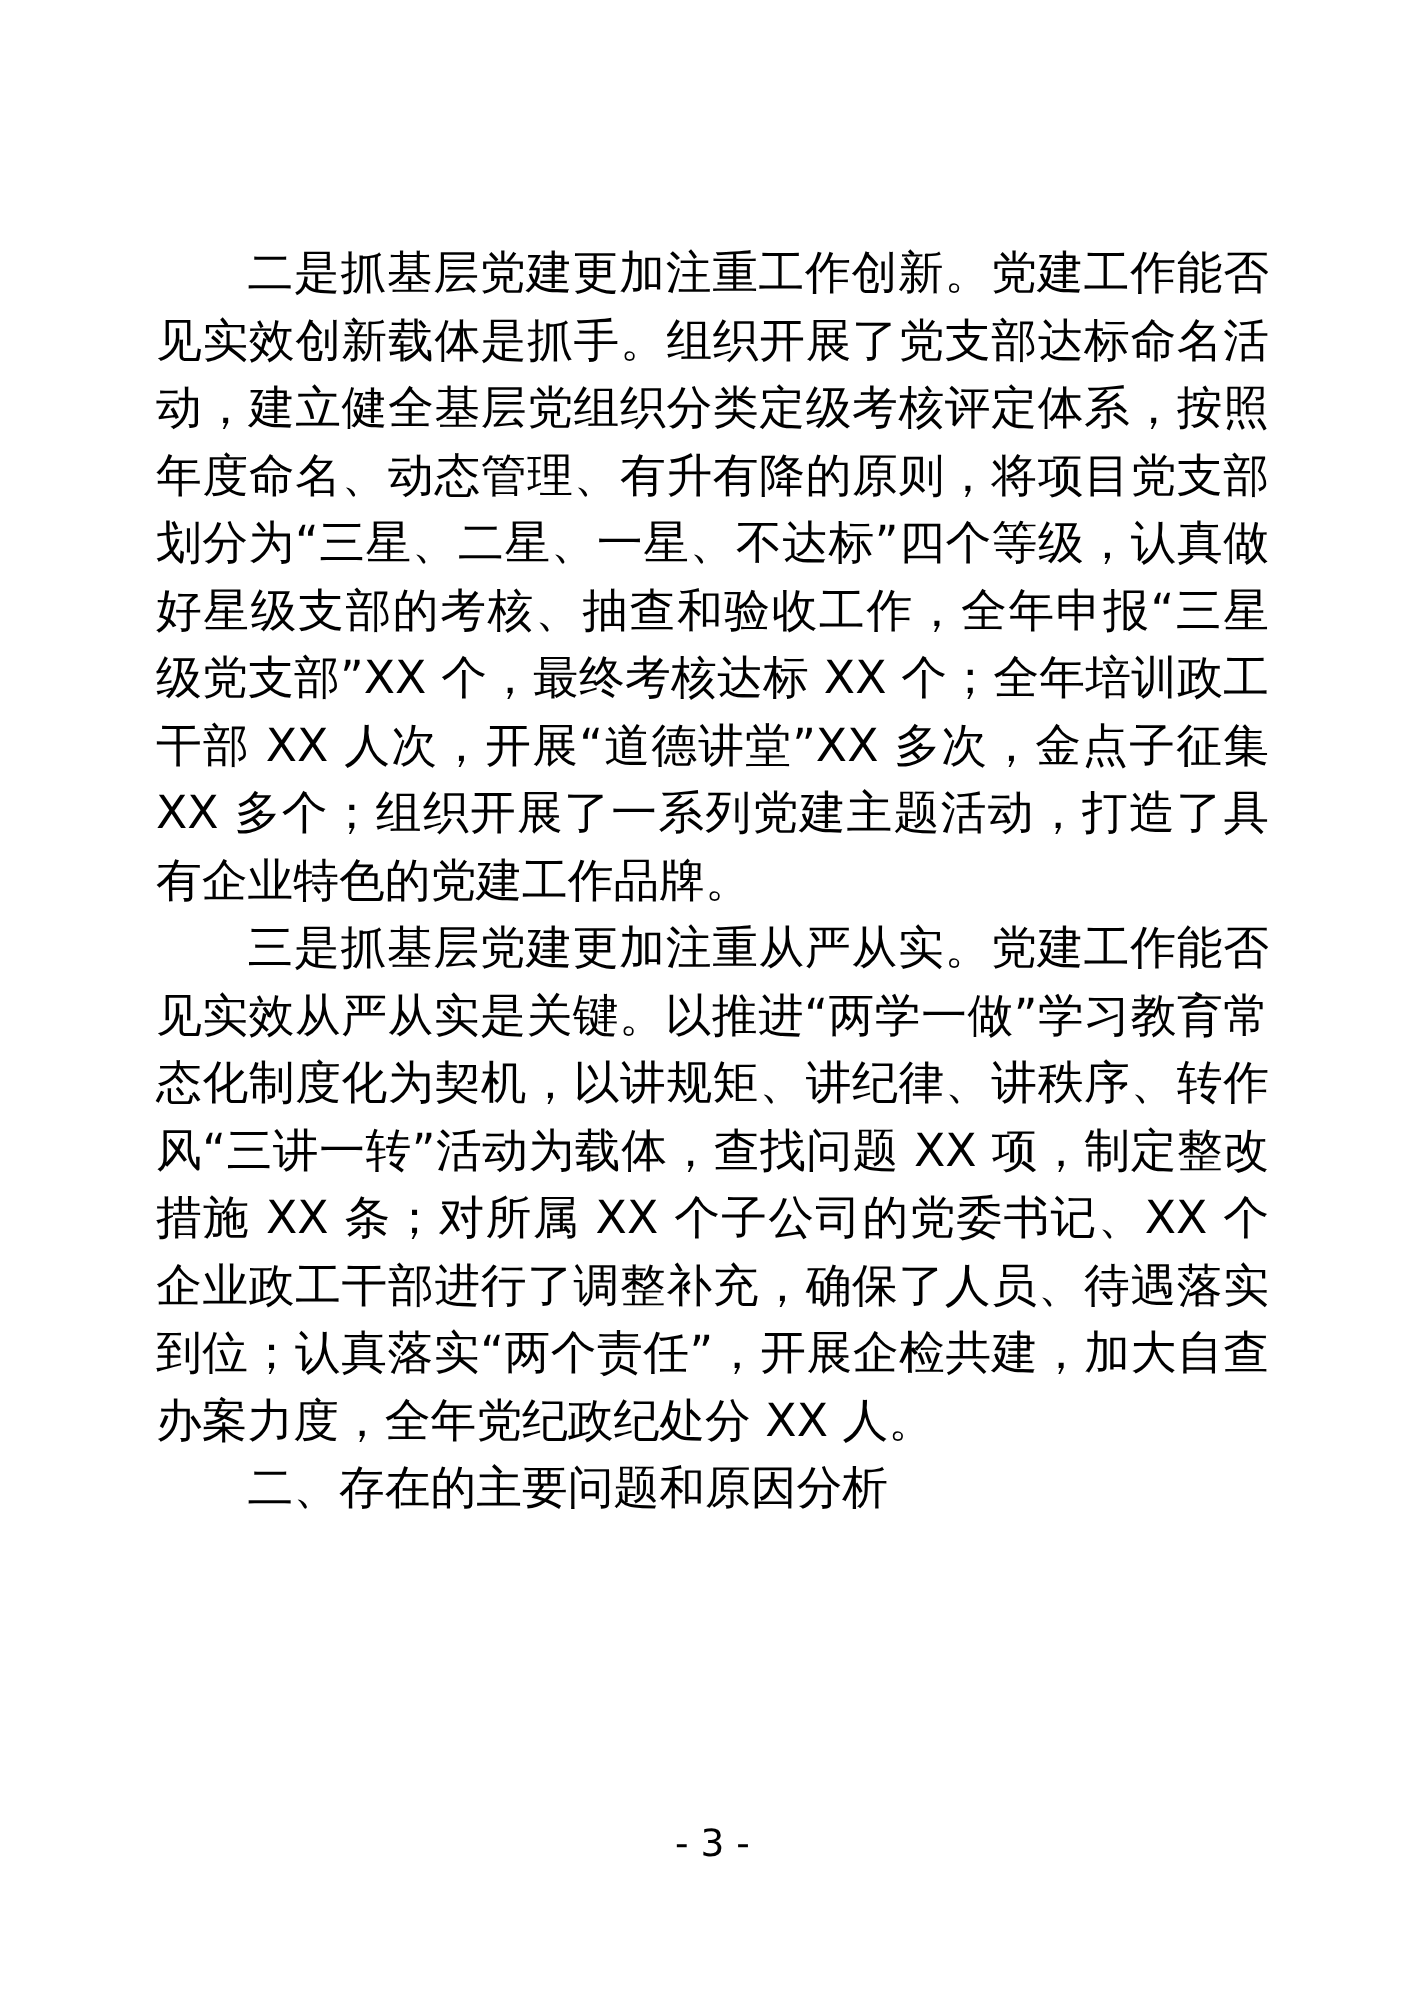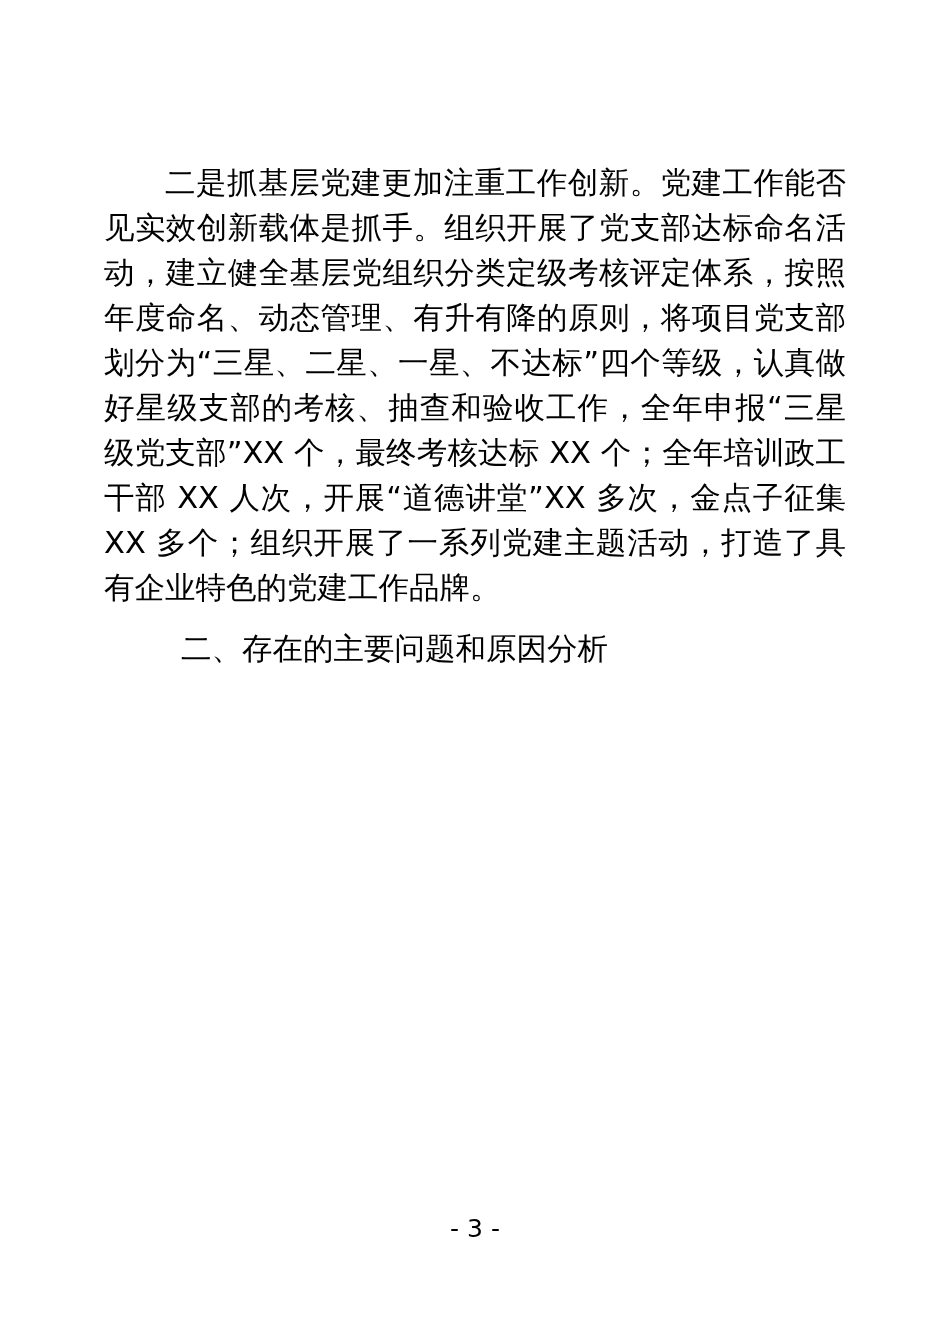--- a/index.html
+++ b/index.html
@@ -46,21 +46,21 @@
     color: #000000;
     white-space: normal;
     word-break: break-all;
   }
 
   .para.indent {
     text-indent: 61px;
   }
 
   .heading {
-    margin: 16px;
+    margin: 0;
     padding: 0;
     font-size: 30.5px;
     line-height: 45px;
     text-indent: 61px;
     text-align: left;
     font-weight: 400;
     color: #000000;
   }
 
   .page-number {
@@ -77,20 +77,21 @@
 </style>
 </head>
 <body>
 
 <div class="page">
 
   <div class="content">
 
     <p class="para indent">二是抓基层党建更加注重工作创新。党建工作能否见实效创新载体是抓手。组织开展了党支部达标命名活动，建立健全基层党组织分类定级考核评定体系，按照年度命名、动态管理、有升有降的原则，将项目党支部划分为“三星、二星、一星、不达标”四个等级，认真做好星级支部的考核、抽查和验收工作，全年申报“三星级党支部”XX 个，最终考核达标 XX 个；全年培训政工干部 XX 人次，开展“道德讲堂”XX 多次，金点子征集 XX 多个；组织开展了一系列党建主题活动，打造了具有企业特色的党建工作品牌。</p>
 
+    <p class="para indent">三是抓基层党建更加注重从严从实。党建工作能否见实效从严从实是关键。以推进“两学一做”学习教育常态化制度化为契机，以讲规矩、讲纪律、讲秩序、转作风“三讲一转”活动为载体，查找问题 XX 项，制定整改措施 XX 条；对所属 XX 个子公司的党委书记、XX 个企业政工干部进行了调整补充，确保了人员、待遇落实到位；认真落实“两个责任”，开展企检共建，加大自查办案力度，全年党纪政纪处分 XX 人。</p>
 
     <p class="heading">二、存在的主要问题和原因分析</p>
 
 
   </div>
 
   <div class="page-number">- 3 -</div>
 
 </div>
 

